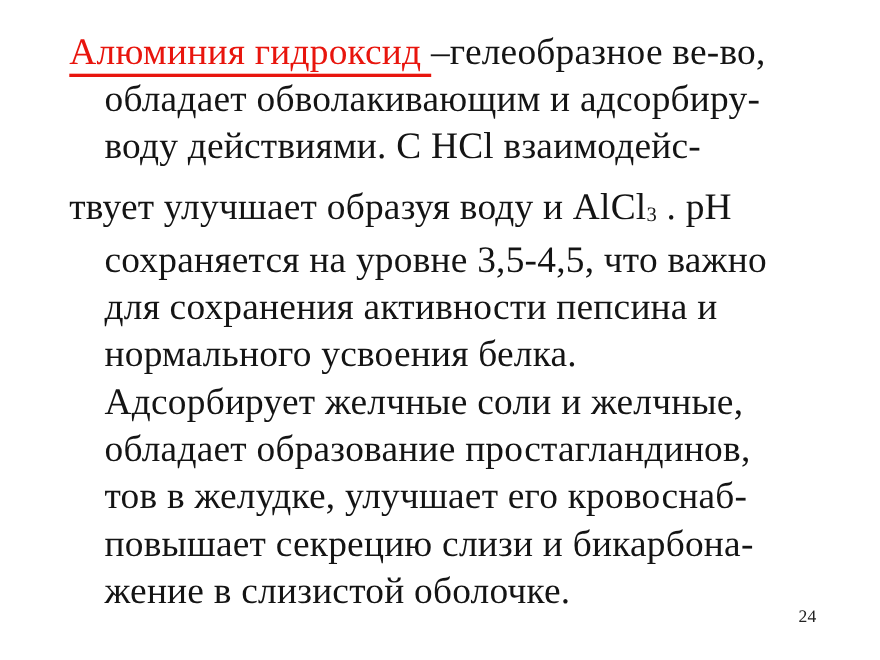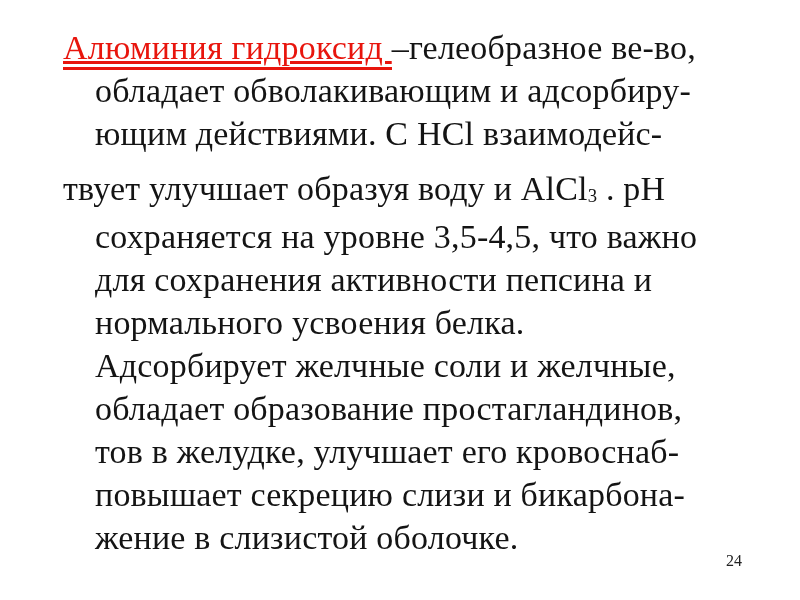--- a/index.html
+++ b/index.html
@@ -37,21 +37,20 @@
     padding-left: 32px;
   }
   .seg.normal {
     color: #141414;
     text-align: center;
   }
   .seg.title-red-underline {
     color: var(--accent-red, #e8150d);
     border-bottom: 3px solid var(--accent-red, #e8150d);
     padding-bottom: 1px;
-    text-decoration: underline;
   }
   .seg.subscript {
     font-size: 0.55em;
     vertical-align: baseline;
     position: relative;
     top: 0.12em;
   }
   .page-number {
     position: absolute;
     right: 58px;
@@ -62,21 +61,21 @@
   }
 </style>
 </head>
 <body style="--accent-red: #e8150d; color: rgb(20, 20, 20);">
 
 <div class="slide" style="background: rgb(255, 255, 255);">
   <div class="content">
       <div class="para">
         <div class="line"><span class="seg title-red-underline">Алюминия гидроксид </span><span class="seg normal">–гелеобразное ве-во,</span></div>
         <div class="line indent"><span class="seg normal">обладает обволакивающим и адсорбиру-</span></div>
-        <div class="line indent"><span class="seg normal">ющим действиями. С HCl взаимодейс-</span></div>
+        <div class="line indent"><span class="seg normal">воду действиями. С HCl взаимодейс-</span></div>
       </div>
       <div class="para">
         <div class="line"><span class="seg normal">твует улучшает образуя воду и AlCl</span><span class="seg subscript">3</span><span class="seg normal"> . pH</span></div>
         <div class="line indent"><span class="seg normal">сохраняется на уровне 3,5-4,5, что важно</span></div>
         <div class="line indent"><span class="seg normal">для сохранения активности пепсина и</span></div>
         <div class="line indent"><span class="seg normal">нормального усвоения белка.</span></div>
         <div class="line indent"><span class="seg normal">Адсорбирует желчные соли и желчные,</span></div>
         <div class="line indent"><span class="seg normal">обладает образование простагландинов,</span></div>
         <div class="line indent"><span class="seg normal">тов в желудке, улучшает его кровоснаб-</span></div>
         <div class="line indent"><span class="seg normal">повышает секрецию слизи и бикарбона-</span></div>

